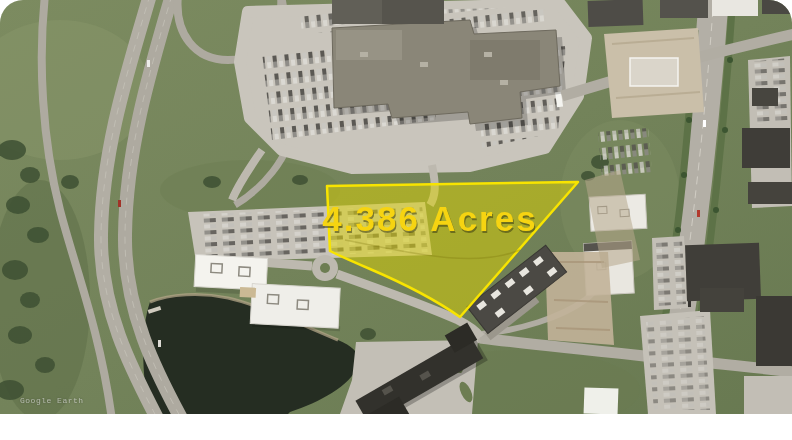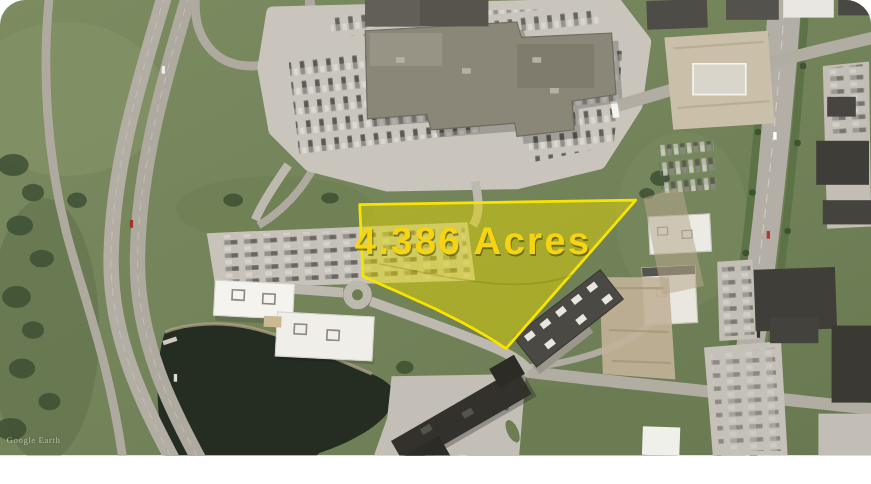--- a/index.html
+++ b/index.html
@@ -10,22 +10,22 @@
   }
   .photo{position:absolute;left:0;top:0;width:792px;height:414px;display:block;}
   .acreage-shadow{
     font-family:"Liberation Sans",sans-serif;font-weight:700;font-size:35px;letter-spacing:2px;
     opacity:.55;
   }
   .acreage-main{
     font-family:"Liberation Sans",sans-serif;font-weight:700;font-size:35px;letter-spacing:2px;
   }
   .watermark{
-    position:absolute;left:6px;top:396px;font-size:8px;color:rgba(255,255,255,.55);
-    letter-spacing:.5px;font-family:Liberation Serif, serif;text-shadow:0 0 2px rgba(0,0,0,.35);
+    position:absolute;left:20px;top:396px;font-size:8px;color:rgba(255,255,255,.55);
+    letter-spacing:.5px;font-family:Liberation Mono, monospace;text-shadow:0 0 2px rgba(0,0,0,.35);
   }
 </style>
 </head>
 <body>
 
 <div class="canvas">
   <svg class="photo" viewBox="0 0 792 414" xmlns="http://www.w3.org/2000/svg">
     <defs>
       <linearGradient id="grassGrad" x1="0" y1="0" x2="1" y2="1">
         <stop offset="0" stop-color="#7c8b60"></stop>

